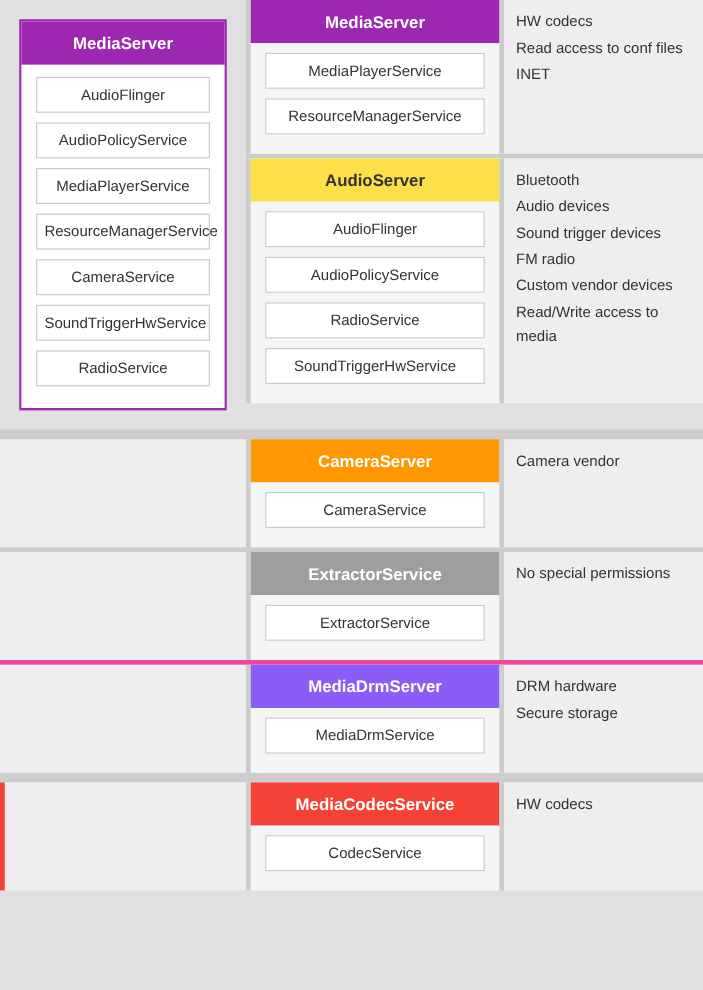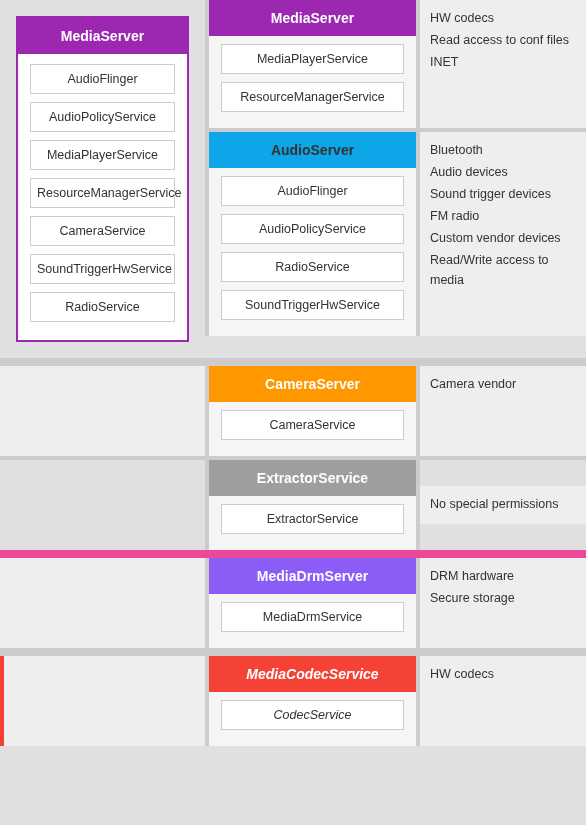--- a/index.html
+++ b/index.html
@@ -13,21 +13,21 @@
 
     
     .server-header {
       padding: 10px 8px;
       text-align: center;
       font-weight: bold;
       font-size: 14px;
       color: white;
     }
     .server-header.media-server { background: #9c27b0; }
-    .server-header.audio-server { background: #0ea5e9; color: #333; }
+    .server-header.audio-server { background: #fde047; color: #333; }
     .server-header.camera-server { background: #ff9800; }
     .server-header.extractor-service { background: #9e9e9e; }
     .server-header.media-drm-server { background: #8b5cf6; }
     .server-header.media-codec-service { background: #f44336; }
 
     
     .service-list {
       padding: 8px 12px;
       background: #f5f5f5;
     }
@@ -186,21 +186,21 @@
     <div class="server-header camera-server">CameraServer</div>
     <div class="service-list">
       <div class="service-box">CameraService</div>
     </div>
   </div>
   <div class="row-right permissions">
     <p>Camera vendor</p>
   </div>
 </div>
 
-<div style="display:flex; border-bottom:8px solid #ec4899;align-items:center;">
+<div style="display:flex; border-bottom:4px solid #ec4899;">
   <div class="row-left-placeholder"></div>
   <div class="row-middle">
     <div class="server-header extractor-service">ExtractorService</div>
     <div class="service-list">
       <div class="service-box">ExtractorService</div>
     </div>
   </div>
   <div class="row-right permissions">
     <p>No special permissions</p>
   </div>
@@ -215,21 +215,21 @@
     </div>
   </div>
   <div class="row-right permissions">
     <p>DRM hardware</p>
     <p>Secure storage</p>
   </div>
 </div>
 
 <div style="display:flex; border-top:4px solid #ccc;">
   <div class="row-left-placeholder" style="border-left:4px solid #f44336; background:#eeeeee;"></div>
-  <div class="row-middle" style="border-left:4px solid #ccc; border-right:4px solid #ccc;font-style:italic;">
+  <div class="row-middle" style="border-left:4px solid #ccc; border-right:4px solid #ccc;">
     <div class="server-header media-codec-service">MediaCodecService</div>
     <div class="service-list">
       <div class="service-box">CodecService</div>
     </div>
   </div>
   <div class="row-right permissions">
     <p>HW codecs</p>
   </div>
 </div>
 

